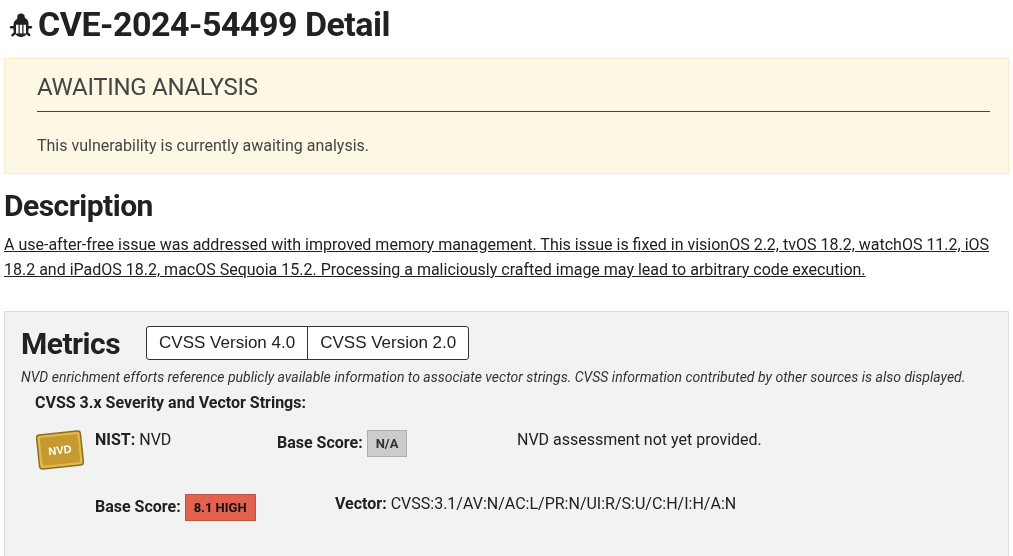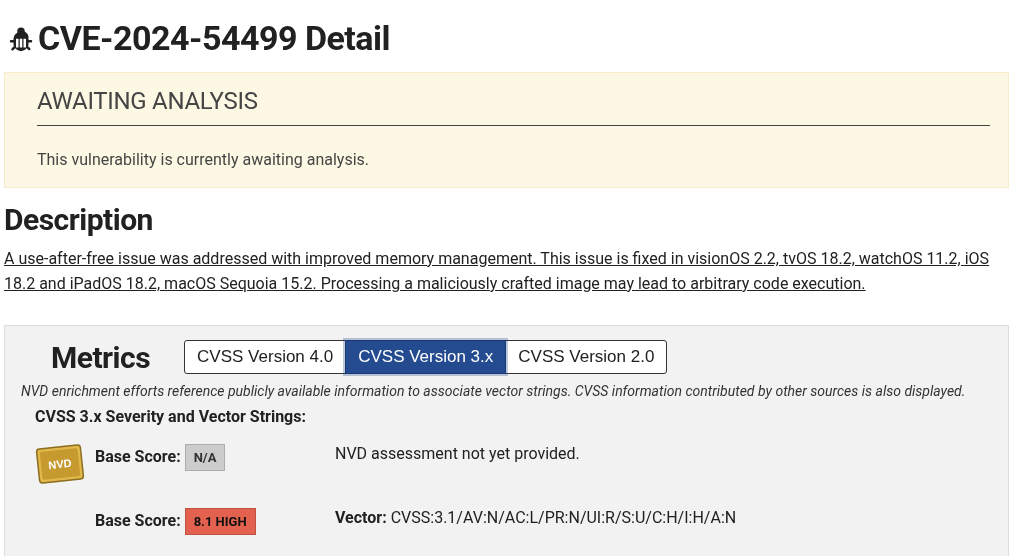--- a/index.html
+++ b/index.html
@@ -10,21 +10,21 @@
     width: 1013px;
     padding: 0 4px;
   }
   .page-title {
     display: flex;
     align-items: center;
     gap: 2px;
     font-size: 34px;
     font-weight: 700;
     color: #212121;
-    margin: 18px 0 14px 2px;
+    margin: 4px 0 14px 2px;
     letter-spacing: -0.5px;
   }
   .bug-icon {
     width: 30px;
     height: 30px;
     display: inline-block;
     color: #212121;
   }
   .alert-box {
     background: #fcf8e3;
@@ -61,23 +61,22 @@
     text-decoration: underline;
   }
   .metrics-panel {
     background: #f2f2f2;
     border: 1px solid #ddd;
     padding: 14px 16px 20px 16px;
   }
   .metrics-header {
     display: flex;
     align-items: center;
-    gap: 34px;
+    gap: 26px;
     margin-bottom: 8px;
-    margin-left: 30px;
   }
   .metrics-title {
     font-size: 30px;
     font-weight: 700;
     color: #212121;
     letter-spacing: -0.5px;
   }
   .tab-group {
     display: flex;
   }
@@ -175,36 +174,39 @@
 </div>
 
 <h2 class="section-heading">Description</h2>
 <p class="description-text">A use-after-free issue was addressed with improved memory management. This issue is fixed in visionOS 2.2, tvOS 18.2, watchOS 11.2, iOS 18.2 and iPadOS 18.2, macOS Sequoia 15.2. Processing a maliciously crafted image may lead to arbitrary code execution.</p>
 
 <div class="metrics-panel">
   <div class="metrics-header">
     <span class="metrics-title">Metrics</span>
     <div class="tab-group">
       <button class="tab">CVSS Version 4.0</button>
-      <button class="tab active">CVSS Version 3.x</button>
       <button class="tab">CVSS Version 2.0</button>
     </div>
   </div>
 
   <p class="enrichment-note">NVD enrichment efforts reference publicly available information to associate vector strings. CVSS information contributed by other sources is also displayed.</p>
   <p class="severity-heading">CVSS 3.x Severity and Vector Strings:</p>
 
   <div class="score-row">
     <span class="nvd-icon">
       <svg viewBox="0 0 50 40">
         <rect x="3" y="3" width="44" height="34" rx="3" fill="#e0b94a" stroke="#8a6d1f" stroke-width="1.5" transform="rotate(-6 25 20)"></rect>
         <rect x="6" y="6" width="38" height="28" rx="2" fill="#c69a2e" transform="rotate(-6 25 20)"></rect>
         <text x="25" y="24" font-family="Arial" font-size="11" font-weight="900" fill="#fff" text-anchor="middle" transform="rotate(-6 25 20)">NVD</text>
       </svg>
     </span>
+    <div class="col-source">
+      <span class="label-bold">NIST:</span>
+      <span>NVD</span>
+    </div>
     <div class="col-score">
       <span class="label-bold">Base Score:</span>
       <span class="badge badge-na">N/A</span>
     </div>
     <div class="col-vector">
       <span>NVD assessment not yet provided.</span>
     </div>
   </div>
 
   <div class="score-row">

